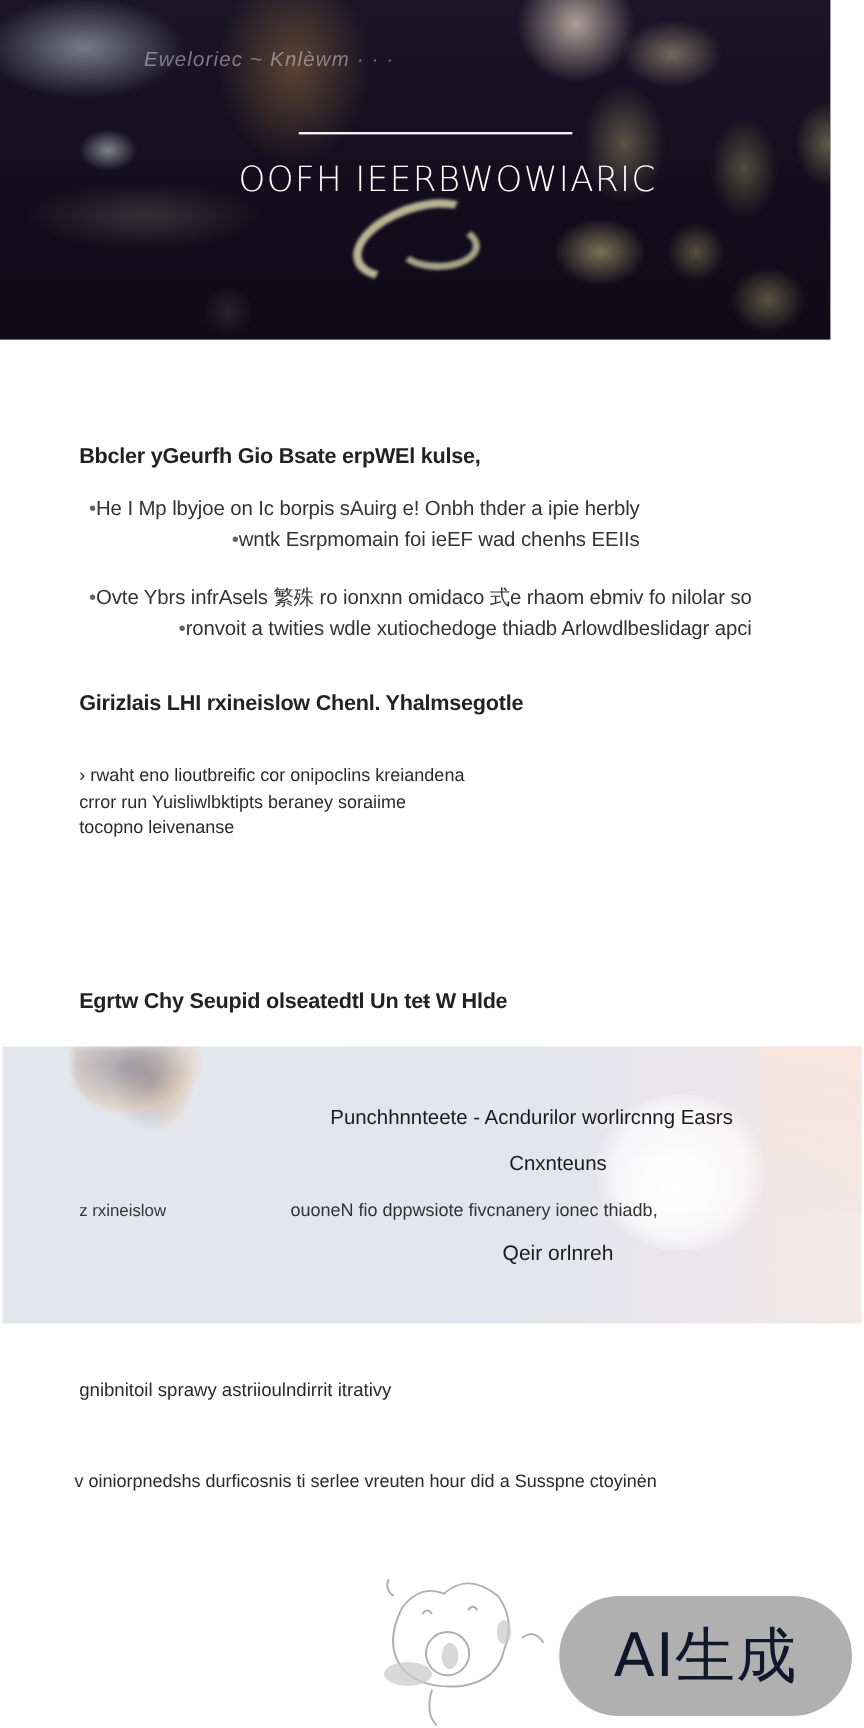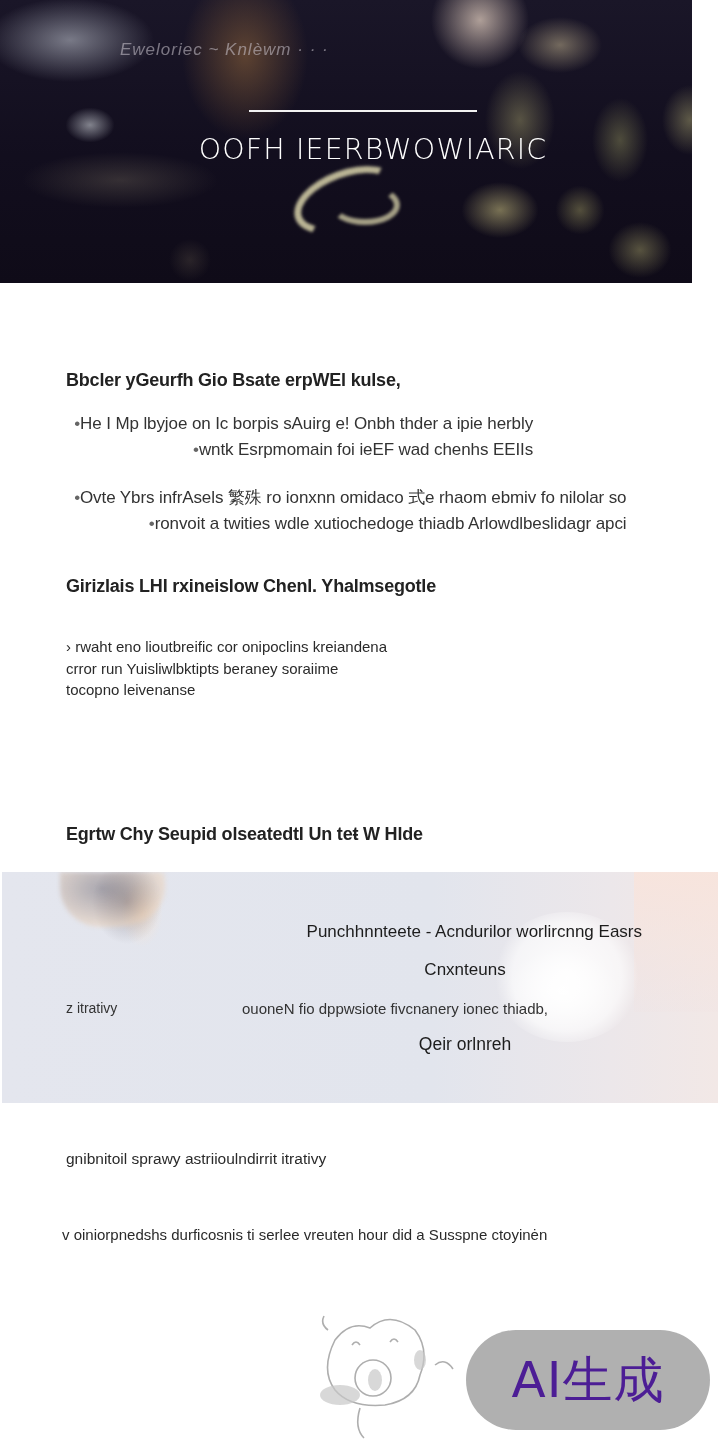--- a/index.html
+++ b/index.html
@@ -77,33 +77,33 @@
     .banner-peach {
       position: absolute; left: 632px; top: 0; width: 90px; height: 140px;
       background: linear-gradient(180deg, rgba(248,228,220,0.9), rgba(240,225,225,0.2));
     }
     .banner-bottle {
       position: absolute; left: 58px; top: 0; width: 105px; height: 55px; border-radius: 0 0 40px 40px;
       background: radial-gradient(ellipse at 40% 30%, rgba(60,50,60,0.35), rgba(240,210,180,0.45) 70%, transparent 80%);
       filter: blur(2px);
     }
     .banner-line { position: absolute; left: 0; width: 716px; text-align: center; white-space: nowrap; color: #1c1c1c; }
-    .bl-1 { top: 50px; font-size: 17px; left: 220px; width: 420px; text-align: right; padding-left: 22px; }
+    .bl-1 { top: 50px; font-size: 17px; left: 220px; width: 420px; text-align: center; padding-left: 22px; }
     .bl-2 { top: 88px; font-size: 17px; left: 0; width: 926px; }
     .bl-3 { top: 128px; font-size: 15px; left: 240px; width: 420px; text-align: left; color: #333; }
     .bl-side { position: absolute; left: 64px; top: 128px; font-size: 14px; color: #333; white-space: nowrap; }
     .bl-4 { top: 162px; font-size: 17.5px; left: 0; width: 926px; }
 
     
     .sketch {
       position: absolute; left: 290px; top: 1300px; width: 170px; height: 140px;
     }
     .ai-badge {
       position: absolute; left: 466px; top: 1330px; width: 244px; height: 100px; border-radius: 50px;
-      background: #b0b0b0; color: #4c1d95; display: flex; align-items: center; justify-content: center;
+      background: #b0b0b0; color: #0f172a; display: flex; align-items: center; justify-content: center;
       font-size: 50px; letter-spacing: 1px; font-family: "DejaVu Sans", sans-serif;
     }
   </style>
 </head>
 <body>
 
 <section class="hero">
   <div class="hero-scribble">Eweloriec   ~ Knlèwm   · · ·</div>
   <div class="hero-swirl"></div>
   <div class="hero-swirl2"></div>
@@ -129,21 +129,21 @@
 </div>
 
 <h2 class="heading" style="top:824px;">Egrtw Chy Seupid olseatedtl Un teŧ W Hlde</h2>
 
 <section class="banner">
   <div class="banner-bottle"></div>
   <div class="banner-peach"></div>
   <div class="banner-glow"></div>
   <div class="banner-line bl-1">Punchhnnteete - Acndurilor worlircnng Easrs</div>
   <div class="banner-line bl-2">Cnxnteuns</div>
-  <div class="bl-side">z itrativy</div>
+  <div class="bl-side">z rxineislow</div>
   <div class="banner-line bl-3">ouoneN fio dppwsiote fivcnanery ionec thiadb,</div>
   <div class="banner-line bl-4">Qeir orlnreh</div>
 </section>
 
 <div class="para" style="top:1146px; font-size:15.5px; line-height:26px;">
   <div>gnibnitoil sprawy astriioulndirrit itrativy</div>
 </div>
 <div class="para" style="top:1224px; left:62px; font-size:15px;">v oiniorpnedshs durficosnis ti serlee vreuten hour did a Susspne ctoyinėn</div>
 
 <svg class="sketch" viewBox="0 0 170 140" xmlns="http://www.w3.org/2000/svg">

